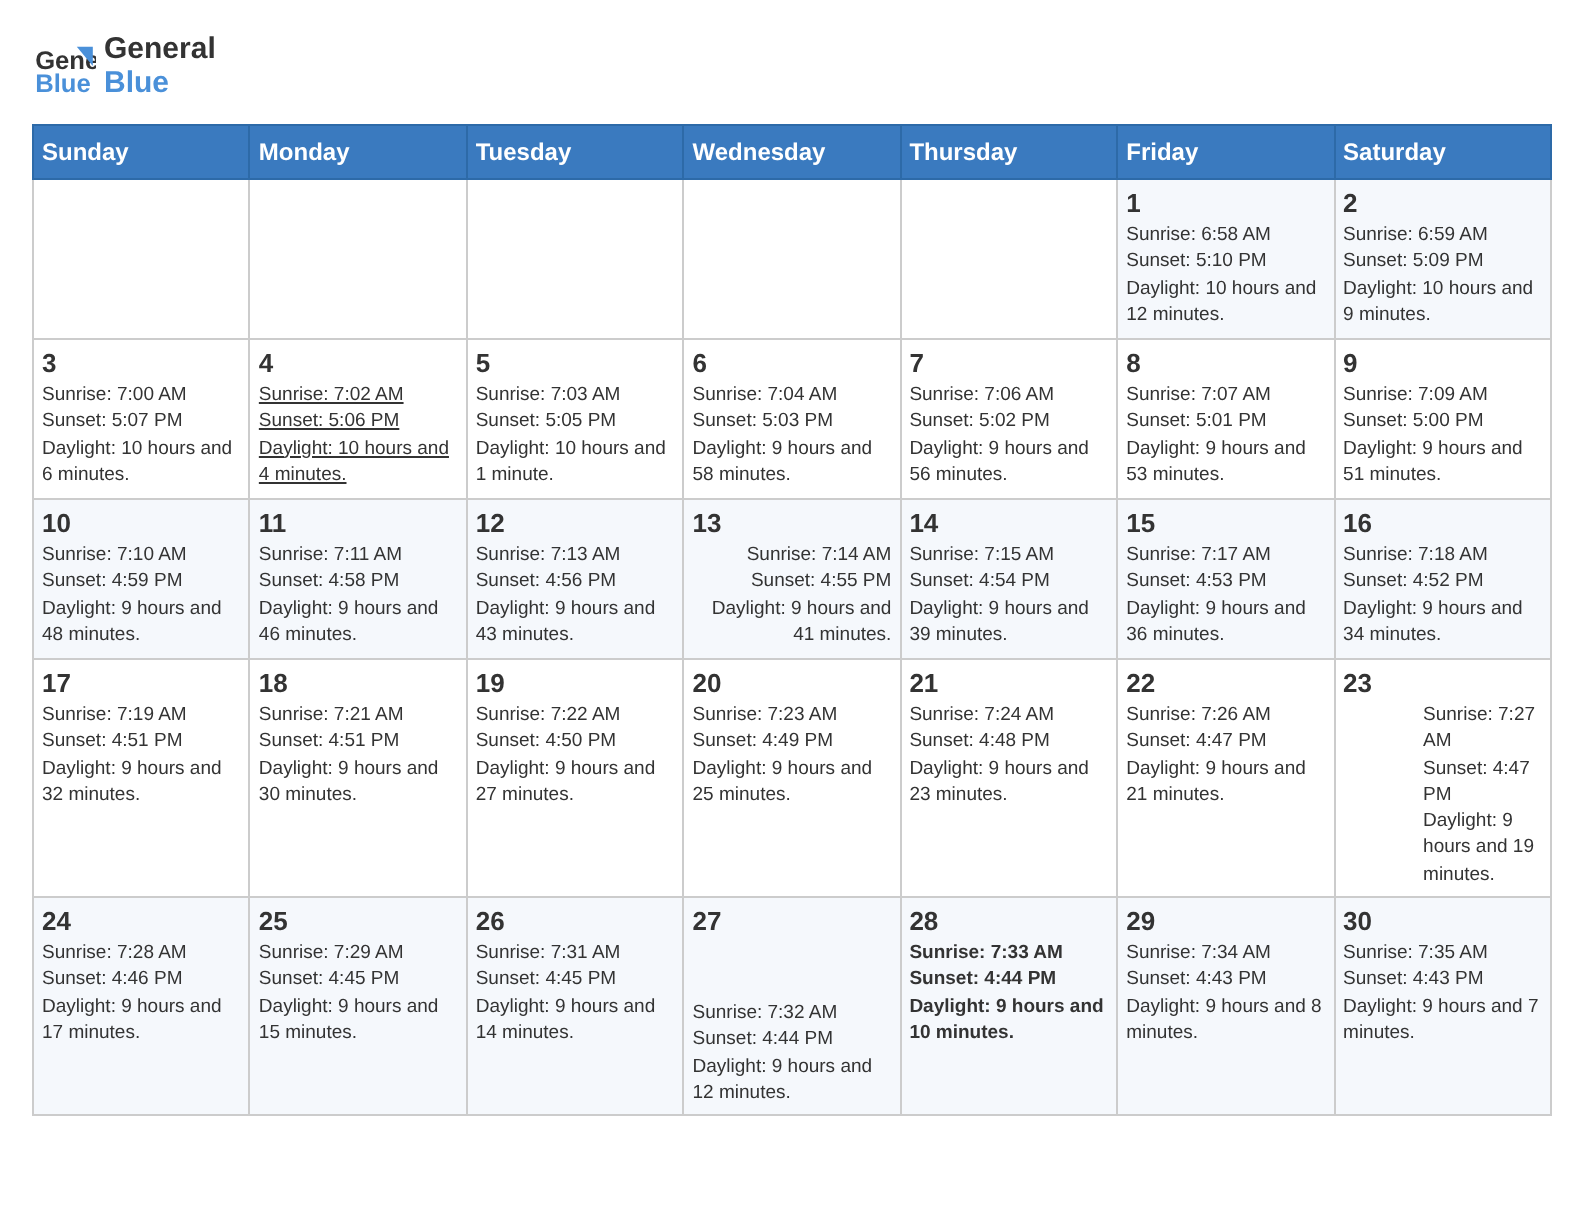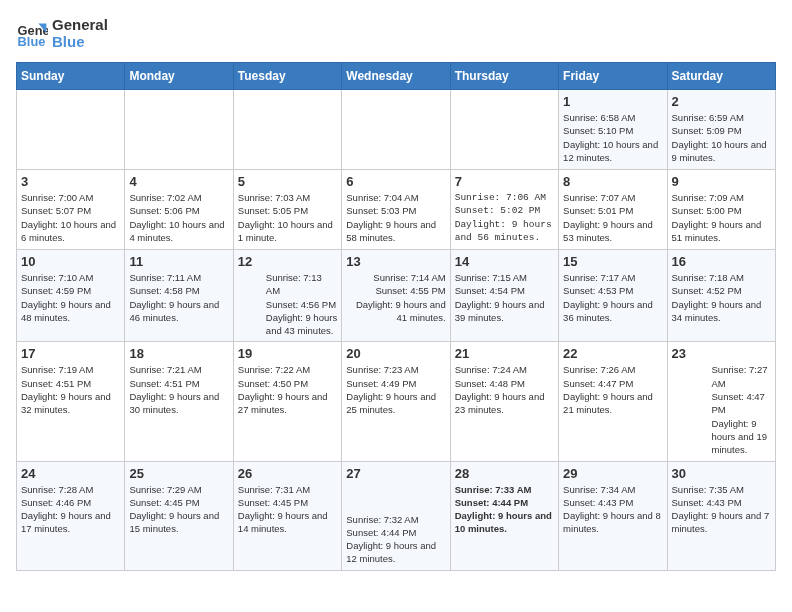--- a/index.html
+++ b/index.html
@@ -135,39 +135,39 @@
       </tr>
       <tr>
         <td>
           <span class="day-num">3</span>
           <div class="day-info" style="white-space: pre-line;">Sunrise: 7:00 AM
 Sunset: 5:07 PM
 Daylight: 10 hours and 6 minutes.</div>
         </td>
         <td>
           <span class="day-num">4</span>
-          <div class="day-info" style="white-space: pre-line;">Sunrise: 7:02 AM
+          <div class="day-info" style="white-space: pre-line; text-decoration: underline;">Sunrise: 7:02 AM
 Sunset: 5:06 PM
 Daylight: 10 hours and 4 minutes.</div>
         </td>
         <td>
           <span class="day-num">5</span>
           <div class="day-info" style="white-space: pre-line;">Sunrise: 7:03 AM
 Sunset: 5:05 PM
 Daylight: 10 hours and 1 minute.</div>
         </td>
         <td>
           <span class="day-num">6</span>
           <div class="day-info" style="white-space: pre-line;">Sunrise: 7:04 AM
 Sunset: 5:03 PM
 Daylight: 9 hours and 58 minutes.</div>
         </td>
         <td>
           <span class="day-num">7</span>
-          <div class="day-info" style="white-space: pre-line; font-family: Liberation Mono, monospace;">Sunrise: 7:06 AM
+          <div class="day-info" style="white-space: pre-line;">Sunrise: 7:06 AM
 Sunset: 5:02 PM
 Daylight: 9 hours and 56 minutes.</div>
         </td>
         <td>
           <span class="day-num">8</span>
           <div class="day-info" style="white-space: pre-line;">Sunrise: 7:07 AM
 Sunset: 5:01 PM
 Daylight: 9 hours and 53 minutes.</div>
         </td>
         <td>
@@ -185,21 +185,21 @@
 Daylight: 9 hours and 48 minutes.</div>
         </td>
         <td>
           <span class="day-num">11</span>
           <div class="day-info" style="white-space: pre-line;">Sunrise: 7:11 AM
 Sunset: 4:58 PM
 Daylight: 9 hours and 46 minutes.</div>
         </td>
         <td>
           <span class="day-num">12</span>
-          <div class="day-info" style="white-space: pre-line; margin-left: 28px;">Sunrise: 7:13 AM
+          <div class="day-info" style="white-space: pre-line;">Sunrise: 7:13 AM
 Sunset: 4:56 PM
 Daylight: 9 hours and 43 minutes.</div>
         </td>
         <td>
           <span class="day-num">13</span>
           <div class="day-info" style="white-space: pre-line; text-align: right;">Sunrise: 7:14 AM
 Sunset: 4:55 PM
 Daylight: 9 hours and 41 minutes.</div>
         </td>
         <td>

